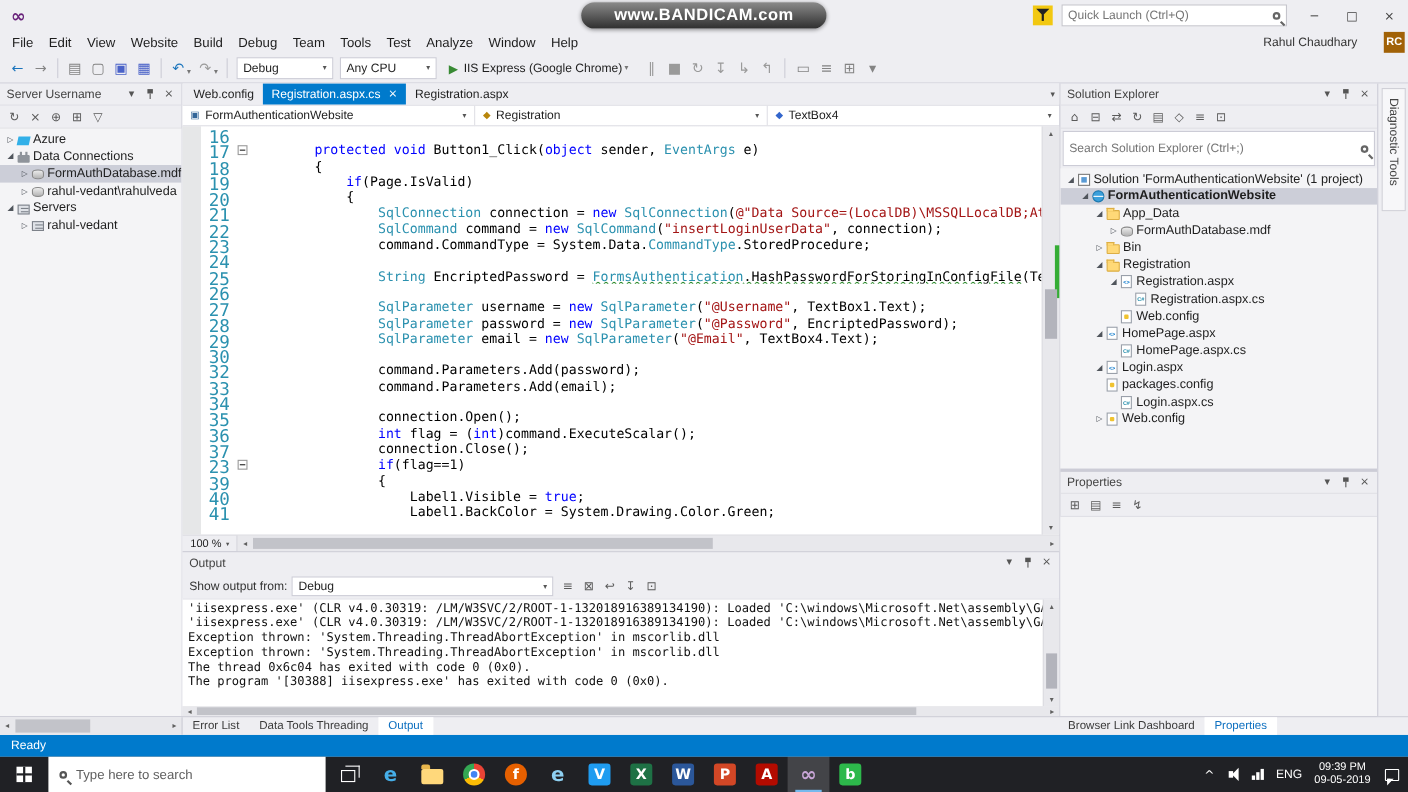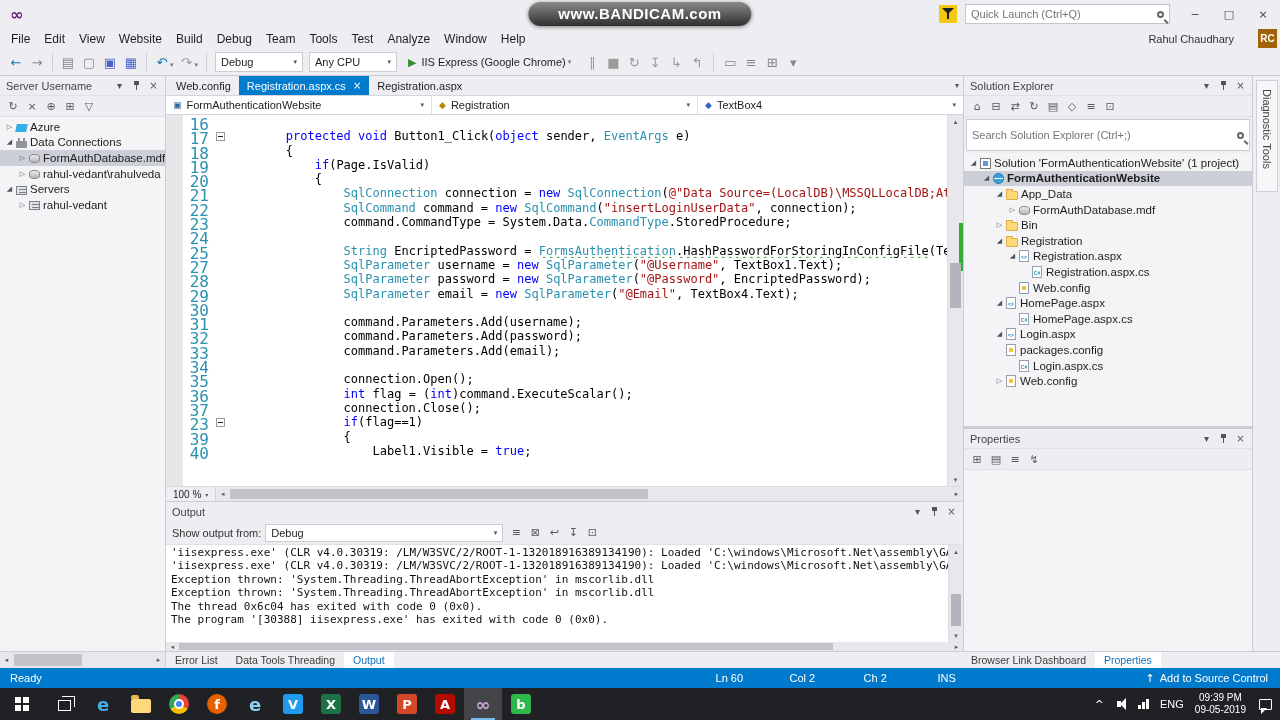--- a/index.html
+++ b/index.html
@@ -382,34 +382,35 @@
               <div class="cl"><span class="lnum">16</span><span class="lgut"></span><span class="ltxt"></span></div>
               <div class="cl"><span class="lnum">17</span><span class="lgut"><span class="fbox"></span></span><span class="ltxt"><span class="tk-p">        </span><span class="tk-k">protected</span><span class="tk-p"> </span><span class="tk-k">void</span><span class="tk-p"> Button1_Click(</span><span class="tk-k">object</span><span class="tk-p"> sender, </span><span class="tk-t">EventArgs</span><span class="tk-p"> e)</span></span></div>
               <div class="cl"><span class="lnum">18</span><span class="lgut"></span><span class="ltxt"><span class="tk-p">        {</span></span></div>
               <div class="cl"><span class="lnum">19</span><span class="lgut"></span><span class="ltxt"><span class="tk-p">            </span><span class="tk-k">if</span><span class="tk-p">(Page.IsValid)</span></span></div>
               <div class="cl"><span class="lnum">20</span><span class="lgut"></span><span class="ltxt"><span class="tk-p">            {</span></span></div>
               <div class="cl"><span class="lnum">21</span><span class="lgut"></span><span class="ltxt"><span class="tk-p">                </span><span class="tk-t">SqlConnection</span><span class="tk-p"> connection = </span><span class="tk-k">new</span><span class="tk-p"> </span><span class="tk-t">SqlConnection</span><span class="tk-p">(</span><span class="tk-s">@"Data Source=(LocalDB)\MSSQLLocalDB;AttachDbFilename=C:\Us</span></span></div>
               <div class="cl"><span class="lnum">22</span><span class="lgut"></span><span class="ltxt"><span class="tk-p">                </span><span class="tk-t">SqlCommand</span><span class="tk-p"> command = </span><span class="tk-k">new</span><span class="tk-p"> </span><span class="tk-t">SqlCommand</span><span class="tk-p">(</span><span class="tk-s">"insertLoginUserData"</span><span class="tk-p">, connection);</span></span></div>
               <div class="cl"><span class="lnum">23</span><span class="lgut"></span><span class="ltxt"><span class="tk-p">                command.CommandType = System.Data.</span><span class="tk-t">CommandType</span><span class="tk-p">.StoredProcedure;</span></span></div>
               <div class="cl"><span class="lnum">24</span><span class="lgut"></span><span class="ltxt"></span></div>
               <div class="cl"><span class="lnum">25</span><span class="lgut"></span><span class="ltxt"><span class="tk-p">                </span><span class="tk-t">String</span><span class="tk-p"> EncriptedPassword = </span><span class="tk-tu">FormsAuthentication</span><span class="tk-pu">.HashPasswordForStoringInConfigFile</span><span class="tk-p">(TextBox2.Text,</span></span></div>
+              <div class="cl"><span class="lnum">26</span><span class="lgut"></span><span class="ltxt"></span></div>
               <div class="cl"><span class="lnum">27</span><span class="lgut"></span><span class="ltxt"><span class="tk-p">                </span><span class="tk-t">SqlParameter</span><span class="tk-p"> username = </span><span class="tk-k">new</span><span class="tk-p"> </span><span class="tk-t">SqlParameter</span><span class="tk-p">(</span><span class="tk-s">"@Username"</span><span class="tk-p">, TextBox1.Text);</span></span></div>
               <div class="cl"><span class="lnum">28</span><span class="lgut"></span><span class="ltxt"><span class="tk-p">                </span><span class="tk-t">SqlParameter</span><span class="tk-p"> password = </span><span class="tk-k">new</span><span class="tk-p"> </span><span class="tk-t">SqlParameter</span><span class="tk-p">(</span><span class="tk-s">"@Password"</span><span class="tk-p">, EncriptedPassword);</span></span></div>
               <div class="cl"><span class="lnum">29</span><span class="lgut"></span><span class="ltxt"><span class="tk-p">                </span><span class="tk-t">SqlParameter</span><span class="tk-p"> email = </span><span class="tk-k">new</span><span class="tk-p"> </span><span class="tk-t">SqlParameter</span><span class="tk-p">(</span><span class="tk-s">"@Email"</span><span class="tk-p">, TextBox4.Text);</span></span></div>
               <div class="cl"><span class="lnum">30</span><span class="lgut"></span><span class="ltxt"></span></div>
-              <div class="cl"><span class="lnum">31</span><span class="lgut"></span><span class="ltxt"><span class="tk-p">                command.Parameters.Add(username);</span></span></div>
               <div class="cl"><span class="lnum">32</span><span class="lgut"></span><span class="ltxt"><span class="tk-p">                command.Parameters.Add(password);</span></span></div>
               <div class="cl"><span class="lnum">33</span><span class="lgut"></span><span class="ltxt"><span class="tk-p">                command.Parameters.Add(email);</span></span></div>
               <div class="cl"><span class="lnum">34</span><span class="lgut"></span><span class="ltxt"></span></div>
               <div class="cl"><span class="lnum">35</span><span class="lgut"></span><span class="ltxt"><span class="tk-p">                connection.Open();</span></span></div>
               <div class="cl"><span class="lnum">36</span><span class="lgut"></span><span class="ltxt"><span class="tk-p">                </span><span class="tk-k">int</span><span class="tk-p"> flag = (</span><span class="tk-k">int</span><span class="tk-p">)command.ExecuteScalar();</span></span></div>
               <div class="cl"><span class="lnum">37</span><span class="lgut"></span><span class="ltxt"><span class="tk-p">                connection.Close();</span></span></div>
               <div class="cl"><span class="lnum">23</span><span class="lgut"><span class="fbox"></span></span><span class="ltxt"><span class="tk-p">                </span><span class="tk-k">if</span><span class="tk-p">(flag==1)</span></span></div>
               <div class="cl"><span class="lnum">39</span><span class="lgut"></span><span class="ltxt"><span class="tk-p">                {</span></span></div>
               <div class="cl"><span class="lnum">40</span><span class="lgut"></span><span class="ltxt"><span class="tk-p">                    Label1.Visible = </span><span class="tk-k">true</span><span class="tk-p">;</span></span></div>
+              <div class="cl"><span class="lnum">41</span><span class="lgut"></span><span class="ltxt"><span class="tk-p">                    Label1.BackColor = System.Drawing.Color.Green;</span></span></div>
             </div>
           <div class="vsb">
             <span class="ar up glyph">▴</span>
             <div class="vmark-g"></div>
             <div class="vthumb"></div>
             <span class="ar dn glyph">▾</span>
           </div>
         </div>
         <div class="zoombar">
           <div class="zoom">
@@ -611,37 +612,30 @@
         </div>
       <div class="bs-right" id="btabs-right">
           <div class="btab">Browser Link Dashboard</div>
           <div class="btab act">Properties</div>
         </div>
     </div>
   </div>
 
   <div class="statusbar">
     <span class="sb-ready">Ready</span>
-    <div class="sb-group">
-      <span class="sb-item">Ln 60</span>
-      <span class="sb-item">Col 2</span>
-      <span class="sb-item">Ch 2</span>
-      <span class="sb-item" style="width:58px">INS</span>
-      <span class="sb-gap"></span>
-      <span class="sb-src">
-        <span class="glyph">↑</span>
-        <span>Add to Source Control</span>
-      </span>
-    </div>
   </div>
 
   <div class="taskbar">
     <div class="tstart">
         <span class="win-ic"></span>
       </div>
+    <div class="tsearch">
+      <span class="mag2"></span>
+      <span>Type here to search</span>
+    </div>
     <div class="ttv">
         <span class="tv-ic"></span>
       </div>
     <div class="tapps" id="taskbar-apps">
         <div class="tapp">
           <span class="appletter big" style="color: rgb(69, 174, 232); background: transparent;">e</span>
         </div>
         <div class="tapp">
           <span class="folder-big"></span>
         </div>

